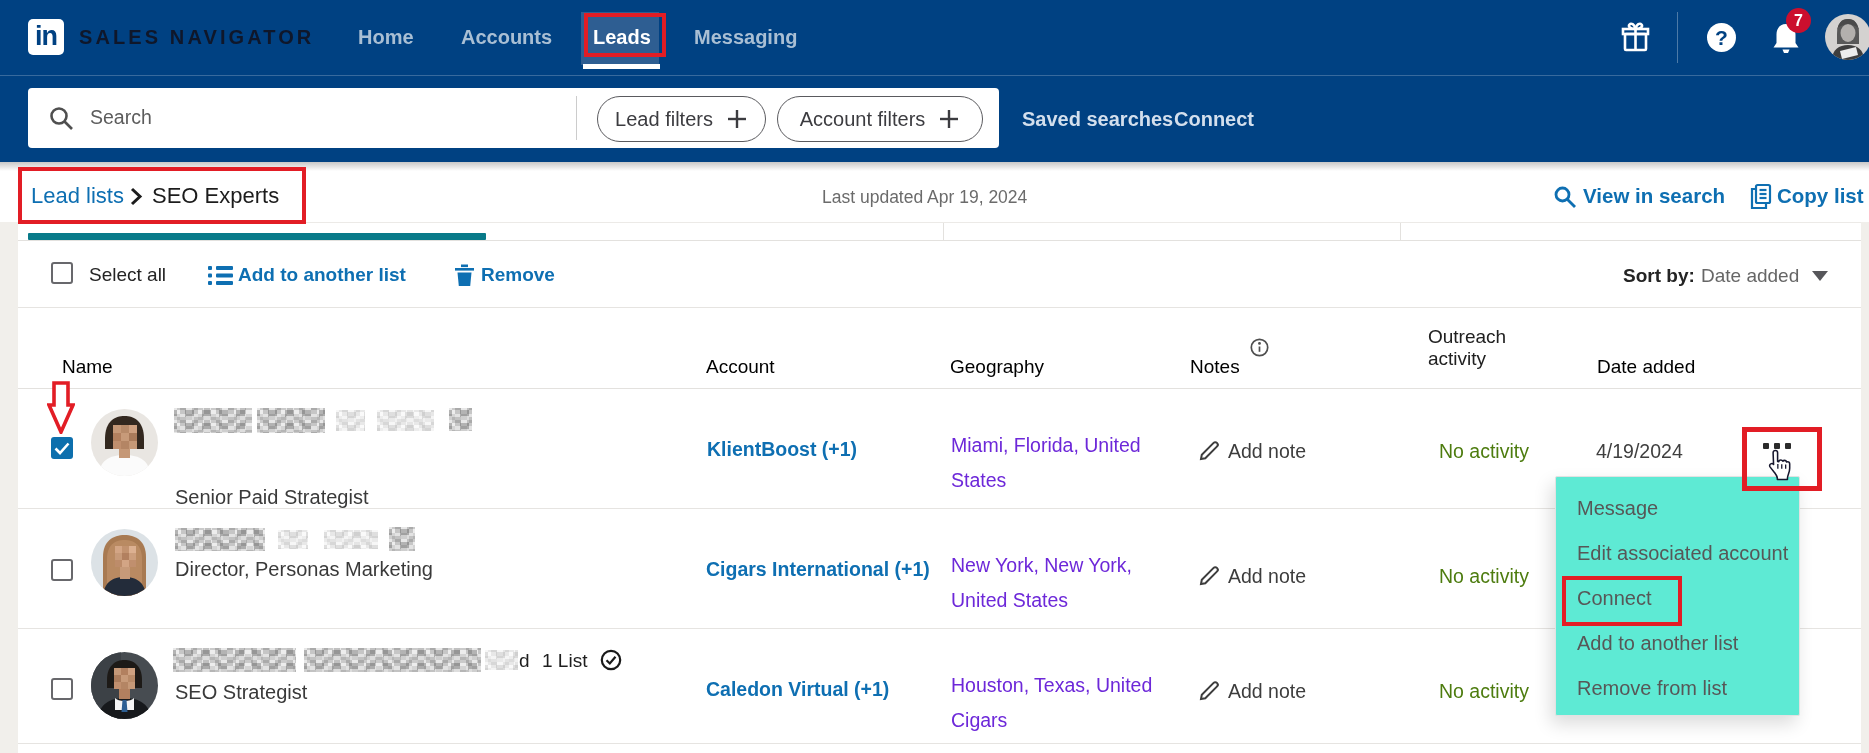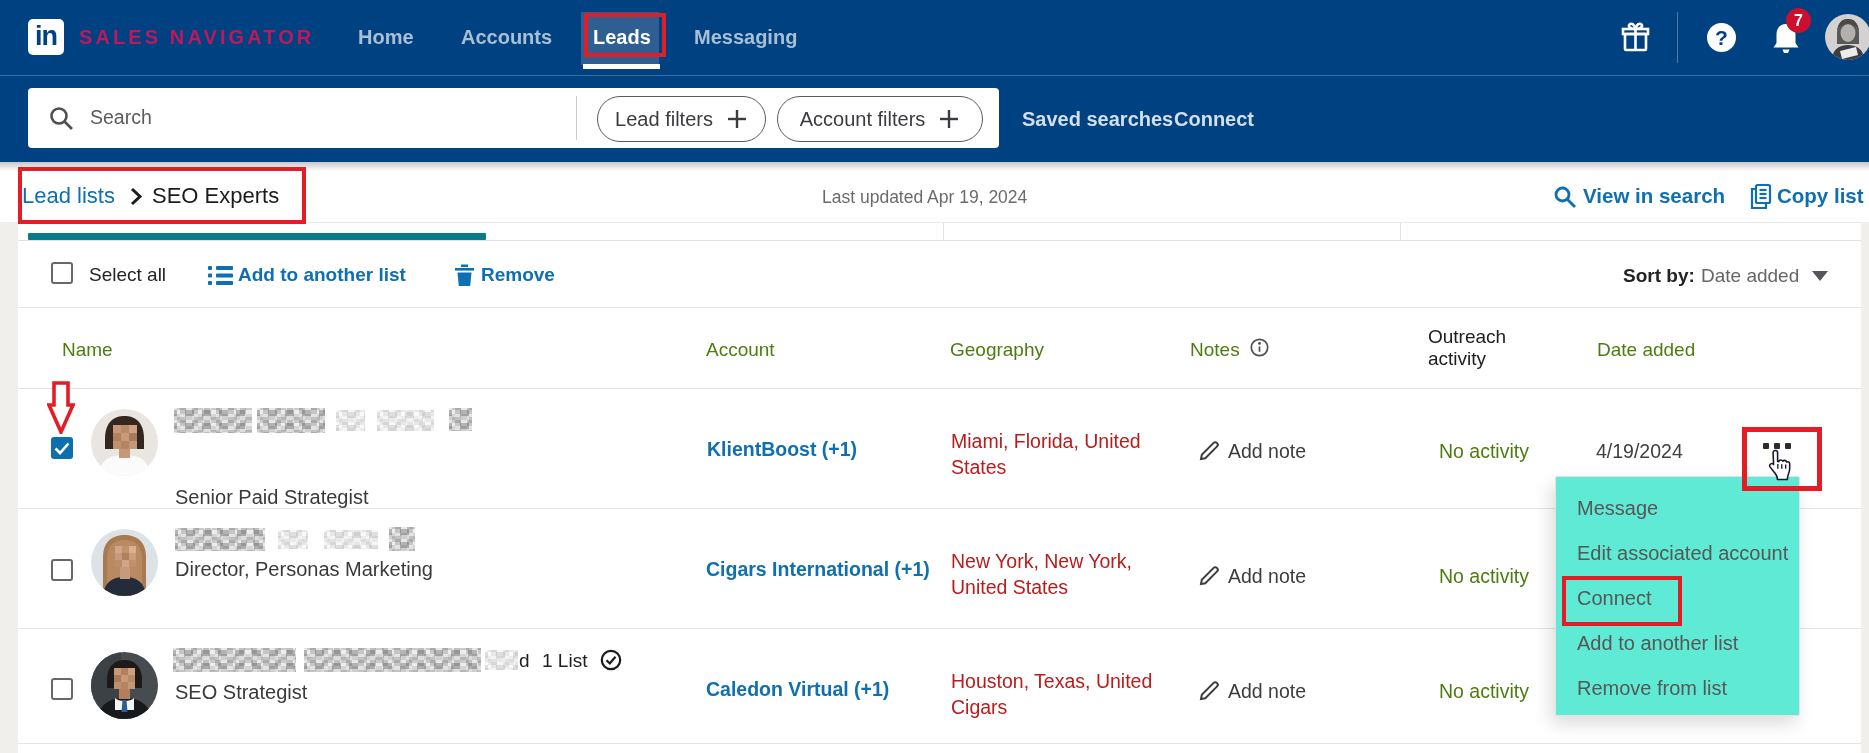--- a/index.html
+++ b/index.html
@@ -5,21 +5,21 @@
   * { margin:0; padding:0; box-sizing:border-box; }
   html,body { width:1869px; height:753px; }
   body { font-family:"Liberation Sans", sans-serif; background:#f1efeb; overflow:hidden; }
   #screen { position:relative; width:1869px; height:753px; }
   .abs { position:absolute; }
 
   
   .topnav { left:0; top:0; width:1869px; height:162px; background:#004182; }
   .nav-divider { left:0; top:75px; width:1869px; height:1px; background:rgba(255,255,255,0.22); }
   .logo-box { left:28px; top:19px; width:36px; height:36px; background:#fff; border-radius:5px; color:#004182; font-size:27px; font-weight:700; text-align:center; line-height:34px; letter-spacing:-1px; }
-  .brand { left:79px; top:26px; font-size:20px; font-weight:700; letter-spacing:3.1px; color:#be185d; }
+  .brand { left:79px; top:26px; font-size:20px; font-weight:700; letter-spacing:3.1px; color:#0f172a; }
   .nav-item { top:26px; font-size:20px; font-weight:700; color:#a9bfd4; }
   .nav-item.active { color:#fff; }
   .leads-bg { left:581px; top:12px; width:78px; height:53px; background:#2e5e92; }
   .leads-underline { left:583px; top:64px; width:77px; height:5px; background:#fff; }
   .nav-right-divider { left:1677px; top:12px; width:1px; height:51px; background:rgba(255,255,255,0.30); }
   .help-circle { left:1707px; top:23px; width:29px; height:29px; border-radius:50%; background:#fff; color:#004182; font-size:21px; font-weight:700; text-align:center; line-height:29px; }
   .badge { left:1786px; top:8px; width:25px; height:25px; border-radius:50%; background:#cb0f2e; color:#fff; font-size:16px; font-weight:700; text-align:center; line-height:25px; }
   .top-avatar { left:1825px; top:14px; width:46px; height:46px; border-radius:50%; overflow:hidden; }
 
   
@@ -27,21 +27,21 @@
   .search-ph { left:90px; top:106px; font-size:19.5px; color:#5c5c5c; }
   .search-inner-divider { left:576px; top:96px; width:1px; height:44px; background:#ccc; }
   .pill { top:96px; height:46px; border:1.5px solid #5a5a5e; border-radius:24px; background:#fff; display:flex; align-items:center; justify-content:center; gap:13px; font-size:20px; color:#3c3c40; }
   .pill1 { left:597px; width:169px; }
   .pill2 { left:777px; width:206px; }
   .bluebar-link { top:108px; font-size:20px; font-weight:700; color:#d3dfed; }
 
   
   .crumb-bar { left:0; top:162px; width:1869px; height:60px; background:#fff; }
   .head-shadow { left:0; top:162px; width:1869px; height:9px; background:linear-gradient(to bottom, rgba(70,70,70,0.30), rgba(70,70,70,0)); }
-  .crumb-parent { left:22px; top:183px; font-size:22px; color:#0e6fb2; }
+  .crumb-parent { left:31px; top:183px; font-size:22px; color:#0e6fb2; }
   .crumb-current { left:152px; top:183px; font-size:22px; color:#1c1c1c; font-weight:400; }
   .crumb-updated { left:822px; top:187px; font-size:17.5px; color:#6b6b6b; }
   .crumb-action { top:184px; font-size:20.5px; font-weight:700; color:#0e6fb2; }
 
   
   .card { left:18px; top:222px; width:1843px; height:531px; background:#fff; }
   .tabstrip { left:18px; top:222px; width:1843px; height:19px; background:#fff; border-top:1px solid #eceae7; border-bottom:1px solid #e3e1de; }
   .tab-sep { top:223px; width:1px; height:17px; background:#e3e1de; }
   .teal-bar { left:28px; top:233px; width:458px; height:7px; background:#087a89; border-radius:1px; }
 
@@ -49,38 +49,38 @@
   .cbx { width:22px; height:22px; border:2px solid #68686c; border-radius:3px; background:#fff; }
   .cbx.checked { border:none; background:#0d6fad; }
   .toolbar-label { top:264px; font-size:19px; color:#242424; }
   .toolbar-link { top:264px; font-size:19px; font-weight:700; color:#0e6fb2; }
   .sort-label { left:1623px; top:265px; font-size:19px; font-weight:700; color:#242424; }
   .sort-value { left:1701px; top:265px; font-size:19px; color:#666; }
   .sort-caret { left:1812px; top:271px; width:0; height:0; border-left:8px solid transparent; border-right:8px solid transparent; border-top:10px solid #56565a; }
   .toolbar-sep { left:18px; top:307px; width:1843px; height:1px; background:#e6e4e1; }
 
   
-  .th { top:339px; font-size:19px; color:#4d7c0f; }
+  .th { top:356px; font-size:19px; color:#000000; }
   .th2 { top:326px; font-size:19px; color:#202020; line-height:22px; width:110px; }
   .th-sep { left:18px; top:388px; width:1843px; height:1px; background:#e3e1de; }
 
   
   .row-sep { left:18px; width:1843px; height:1px; background:#e6e4e1; }
   .avatar { width:67px; height:67px; border-radius:50%; overflow:hidden; }
   .mosaic { background:
       conic-gradient(rgba(120,120,120,0.50) 25%, rgba(216,216,216,0.35) 0 50%, rgba(158,158,158,0.45) 0 75%, rgba(232,232,232,0.35) 0) 3px 2px/17px 13px,
       conic-gradient(#b4b4b4 25%, #e0e0e0 0 50%, #c9c9c9 0 75%, #efefef 0) 0 0/12px 12px;
   }
   .mosaic-l { background:
       conic-gradient(rgba(190,190,190,0.45) 25%, rgba(240,240,240,0.35) 0 50%, rgba(205,205,205,0.4) 0 75%, rgba(248,248,248,0.35) 0) 3px 2px/17px 13px,
       conic-gradient(#dedede 25%, #f2f2f2 0 50%, #e6e6e6 0 75%, #fafafa 0) 0 0/12px 12px;
   }
   .row-title { font-size:20px; color:#3a3a3a; }
   .acct-link { font-size:19.5px; font-weight:700; color:#0e6fb2; }
-  .geo { font-size:19.5px; color:#b91c1c; line-height:26px; width:218px; }
+  .geo { font-size:19.5px; color:#6d28d9; line-height:35px; width:218px; }
   .addnote { font-size:19.5px; color:#3d3d3d; }
   .noact { font-size:19.5px; color:#4d7c0f; }
   .datecell { font-size:19.5px; color:#3f3f3f; }
   .dot { width:6px; height:6px; border-radius:1px; background:#2b2b2b; top:443px; }
   .one-list { font-size:19px; color:#1e1e1e; }
 
   
   .menu { left:1555px; top:476px; width:245px; height:240px; background:#5eead4; border:1px solid #e2e2e2; border-radius:2px; box-shadow:-4px 8px 18px rgba(0,0,0,0.14); padding-top:9px; z-index:30; }
   .menu-item { height:45px; display:flex; align-items:center; padding-left:21px; font-size:20px; color:#575757; }
 

